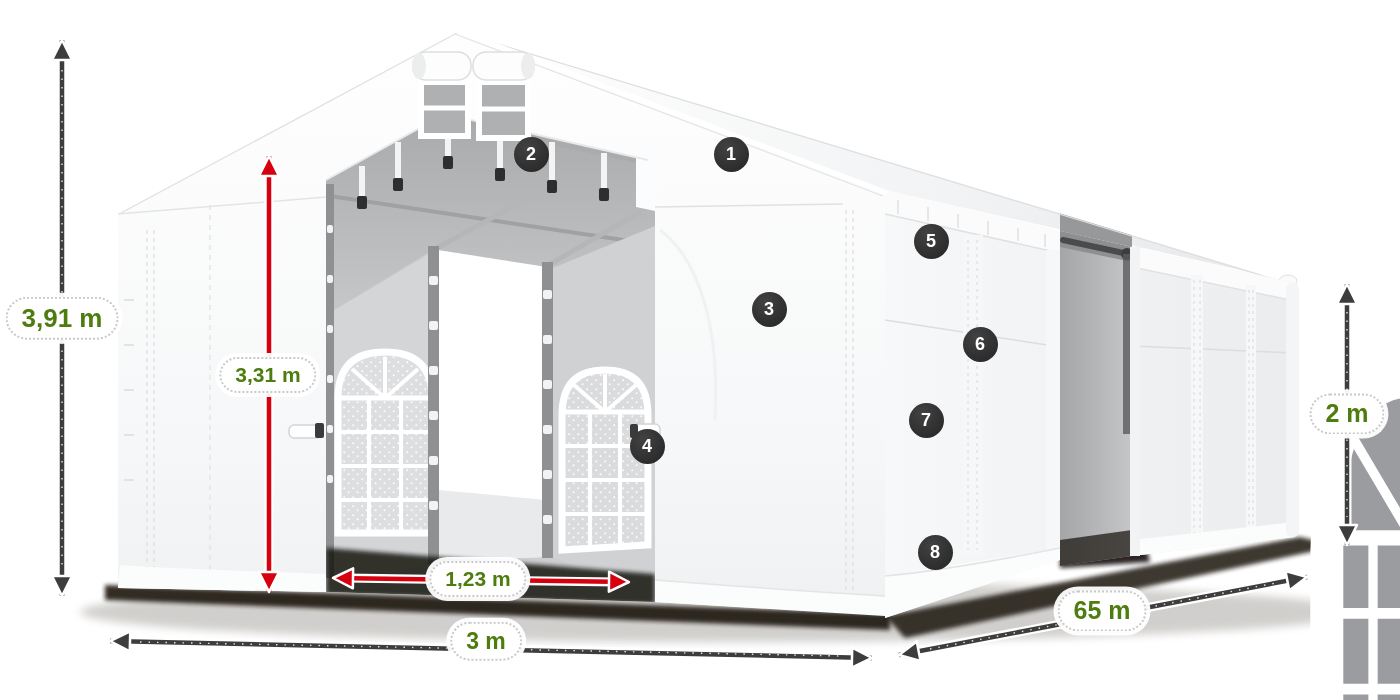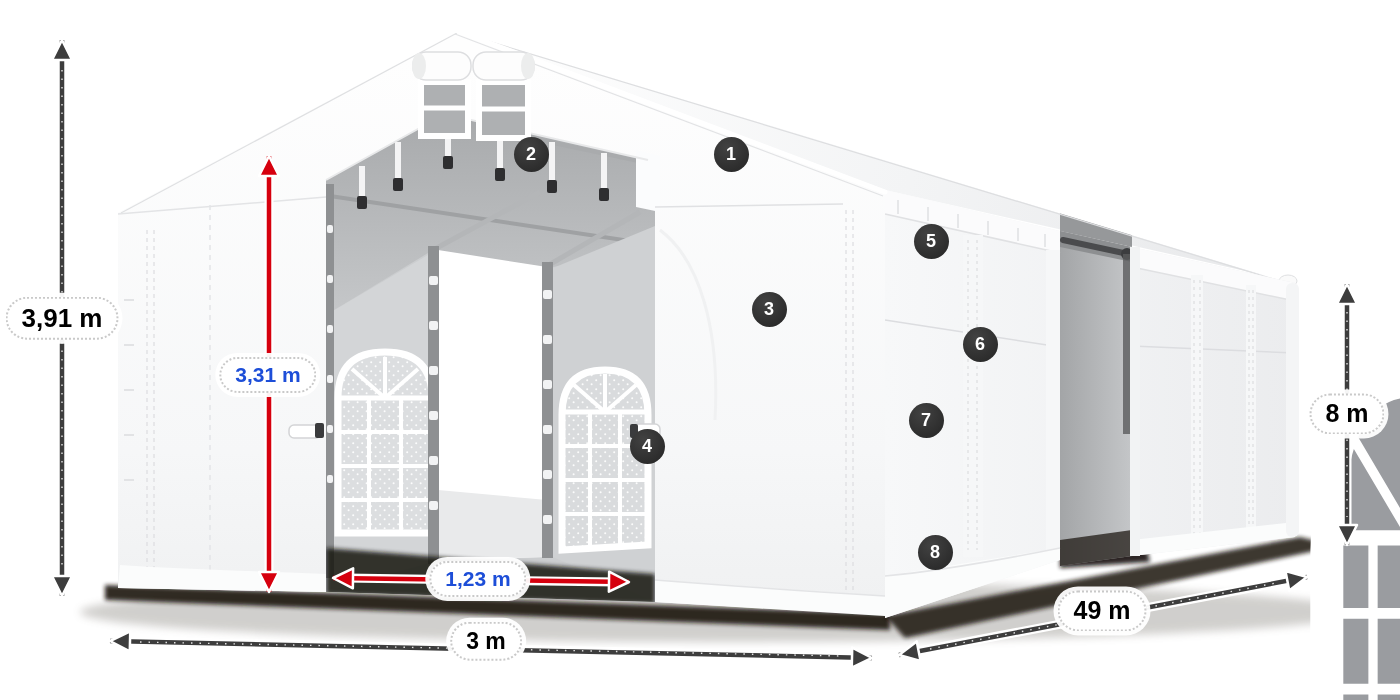--- a/index.html
+++ b/index.html
@@ -5,25 +5,25 @@
   html,body{margin:0;padding:0;background:#ffffff;}
   #stage{
     position:relative;width:1400px;height:700px;overflow:hidden;
     background:#ffffff;
     font-family:"Liberation Sans","DejaVu Sans",sans-serif;
   }
   #stage svg{position:absolute;left:0;top:0;}
   .pill{
     position:absolute;transform:translate(-50%,-50%);
     background:#ffffff;border:2px dotted #c9c9c9;border-radius:26px;
-    padding:3px 14px;font-weight:bold;color:#000000;
+    padding:3px 14px;font-weight:bold;color:#4d7c0f;
     box-shadow:0 0 0 4px rgba(255,255,255,.95);
     white-space:nowrap;line-height:1.25;z-index:20;
   }
-  .pill.red{color:#1d4ed8;}
+  .pill.red{color:#4d7c0f;}
   .badge{
     position:absolute;width:35px;height:35px;margin:-17.5px 0 0 -17.5px;
     border-radius:50%;
     background:radial-gradient(circle at 38% 30%,#424242,#242424);
     color:#ffffff;display:flex;align-items:center;justify-content:center;
     font-size:18px;font-weight:bold;z-index:30;
   }
 </style>
 </head>
 <body>
@@ -315,22 +315,22 @@
         <line x1="1347" y1="284" x2="1347" y2="545" stroke="#3d3d3d" stroke-width="4.5" marker-start="url(#mDark)" marker-end="url(#mDark)"></line>
         <line x1="1347" y1="312" x2="1347" y2="517" stroke="#ffffff" stroke-width="1.4" stroke-dasharray="1.5 7" opacity=".85"></line>
       </g>
     </g>
   </svg>
 
   <div class="pill" style="left:62px;top:318px;font-size:26px">3,91 m</div>
   <div class="pill red" style="left:268px;top:375px;font-size:21px">3,31 m</div>
   <div class="pill red" style="left:478px;top:579px;font-size:21px">1,23 m</div>
   <div class="pill" style="left:486px;top:641px;font-size:23px">3 m</div>
-  <div class="pill" style="left:1102px;top:611px;font-size:25px">49 m</div>
-  <div class="pill" style="left:1347px;top:414px;font-size:25px">8 m</div>
+  <div class="pill" style="left:1102px;top:611px;font-size:25px">65 m</div>
+  <div class="pill" style="left:1347px;top:414px;font-size:25px">2 m</div>
 
   <div class="badge" style="left:731px;top:154px">1</div>
   <div class="badge" style="left:531px;top:154px">2</div>
   <div class="badge" style="left:769px;top:309px">3</div>
   <div class="badge" style="left:647px;top:446px">4</div>
   <div class="badge" style="left:931px;top:241px">5</div>
   <div class="badge" style="left:980px;top:344px">6</div>
   <div class="badge" style="left:926px;top:420px">7</div>
   <div class="badge" style="left:935px;top:552px">8</div>
 

